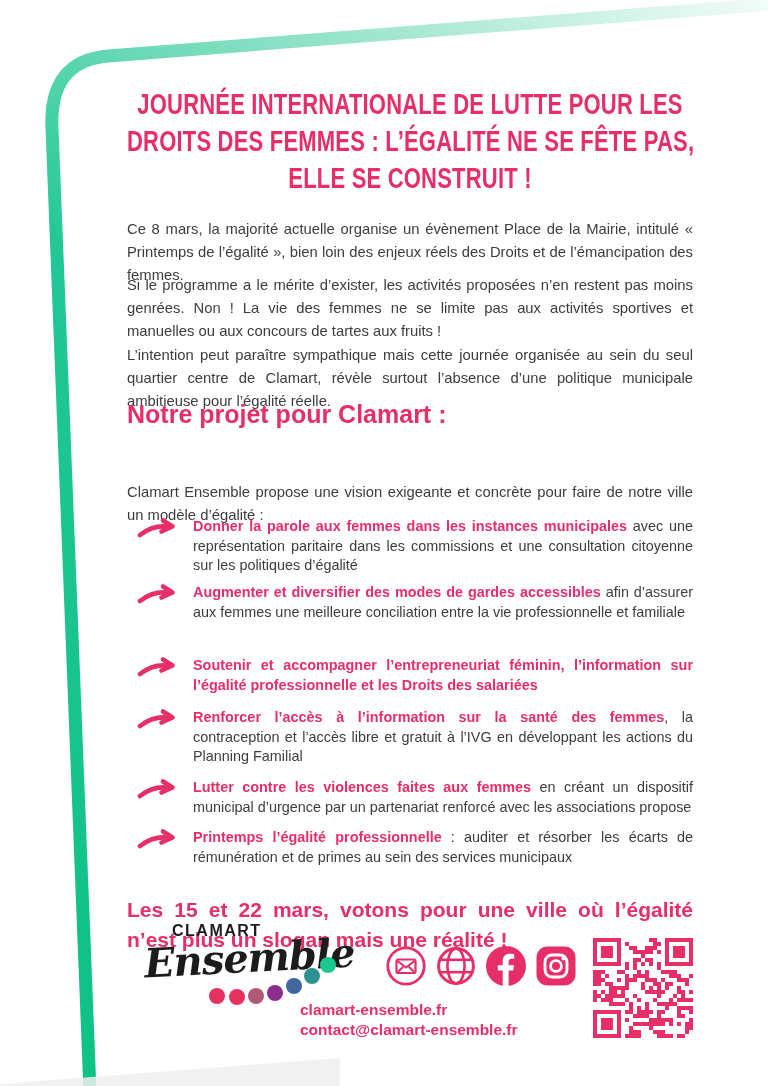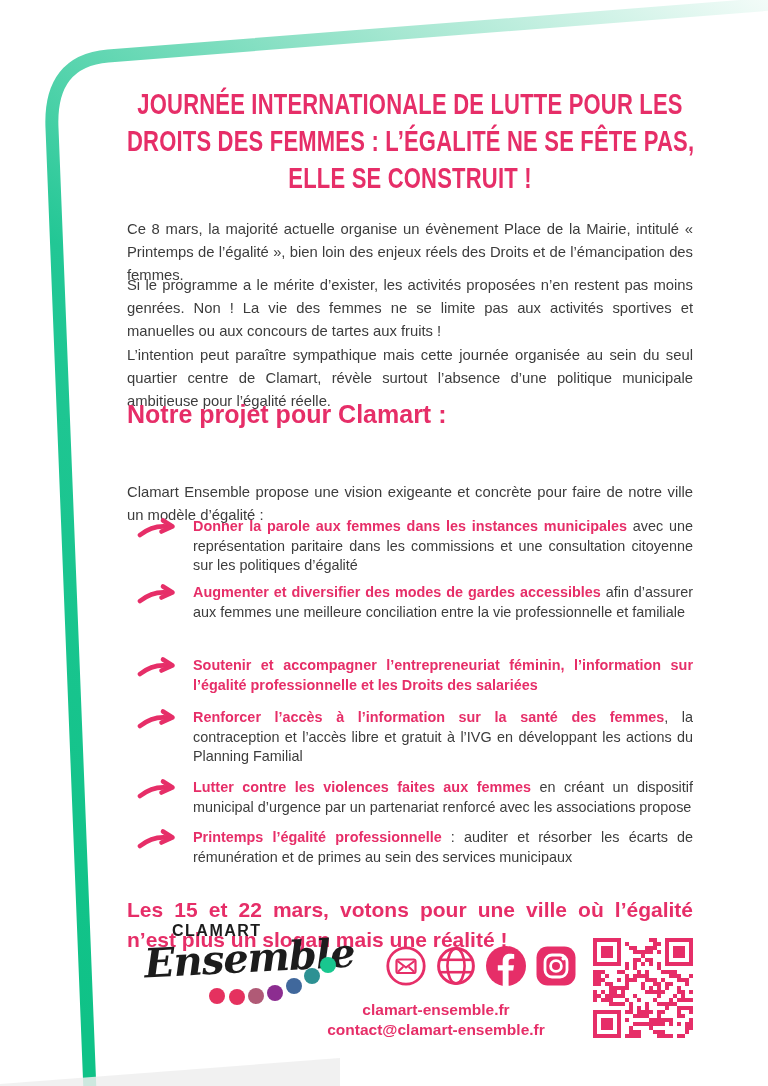--- a/index.html
+++ b/index.html
@@ -27,21 +27,21 @@
   .b1{top:517px;} .b2{top:583px;} .b3{top:656px;} .b4{top:708px;} .b5{top:778px;} .b6{top:828px;}
   
   .cta{top:874px;color:var(--pink);font-weight:bold;font-size:21px;line-height:30px;text-align:justify;}
   
   .logo-wrap{position:absolute;left:128px;top:904px;width:230px;height:130px;}
   .logo-top{position:absolute;left:44px;top:18px;font-weight:bold;font-size:16px;letter-spacing:1.5px;color:var(--black);}
   .logo-script{position:absolute;left:16px;top:30px;font-family:"DejaVu Serif", serif;font-style:italic;font-weight:bold;font-size:40px;color:var(--black);transform:rotate(-3deg);letter-spacing:-1px;}
   .logo-dot{position:absolute;width:16px;height:16px;border-radius:50%;}
   .icons-row{position:absolute;left:386px;top:946px;display:flex;gap:10px;color:var(--pink);}
   .icons-row svg{display:block;}
-  .urls{position:absolute;left:300px;top:1000px;width:272px;text-align:center;color:var(--pink);font-weight:bold;font-size:15.5px;line-height:20px;}
+  .urls{position:absolute;left:300px;top:1000px;width:272px;text-align:left;color:var(--pink);font-weight:bold;font-size:15.5px;line-height:20px;}
   .qr-wrap{position:absolute;left:593px;top:938px;width:100px;height:100px;}
 </style>
 </head>
 <body>
 
 <svg class="frame-svg" viewBox="0 0 768 1086">
   <defs>
     <linearGradient id="gframe" gradientUnits="userSpaceOnUse" x1="50" y1="1000" x2="772" y2="0">
       <stop offset="0" stop-color="#0fc287"></stop>
       <stop offset="0.5" stop-color="#22c795"></stop>

